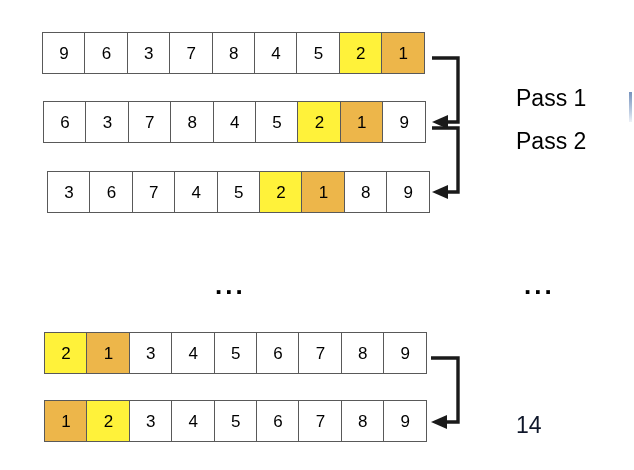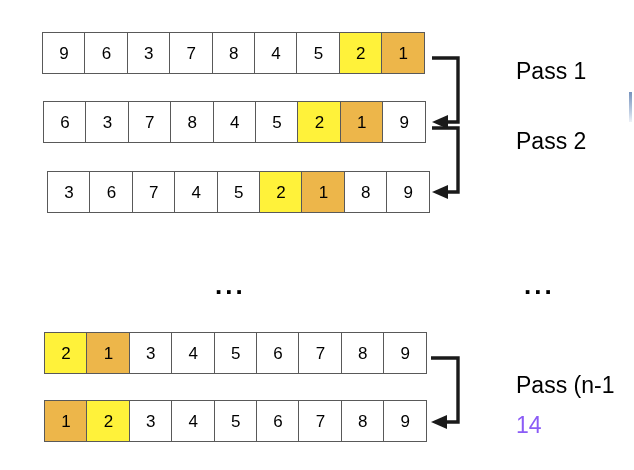--- a/index.html
+++ b/index.html
@@ -55,21 +55,21 @@
     font-size: 23px;
     line-height: 1;
     color: #000000;
     white-space: nowrap;
     font-family: "Liberation Sans", sans-serif;
   }
   .slide-number {
     position: absolute;
     font-size: 23px;
     line-height: 1;
-    color: #8b5cf6;
+    color: #0f172a;
     font-family: "Liberation Sans", sans-serif;
   }
 
   
   .ellipsis {
     position: absolute;
     font-size: 26px;
     letter-spacing: 3px;
     line-height: 1;
     color: #000000;
@@ -163,27 +163,26 @@
   <svg class="connector" style="left:430px; top:114px; width:44px; height:90px;" viewBox="0 0 44 90">
     <path d="M 2 14 L 28 14 L 28 78 L 12 78" fill="none" stroke="#1A1A1A" stroke-width="3.4" stroke-linejoin="miter" stroke-linecap="butt"></path>
     <path d="M 2 78 L 18 71 L 18 85 Z" fill="#1A1A1A"></path>
   </svg>
 
   <svg class="connector" style="left:428px; top:344px; width:46px; height:92px;" viewBox="0 0 46 92">
     <path d="M 3 14 L 30 14 L 30 78 L 13 78" fill="none" stroke="#1A1A1A" stroke-width="3.4" stroke-linejoin="miter" stroke-linecap="butt"></path>
     <path d="M 3 78 L 19 71 L 19 85 Z" fill="#1A1A1A"></path>
   </svg>
 
-  <div class="pass-label" style="left:516px; top:60px;">Pass 1</div>
+  <div class="pass-label" style="left:516px; top:87px;">Pass 1</div>
 
   <div class="pass-label" style="left:516px; top:130px;">Pass 2</div>
 
   <div class="ellipsis" style="left:524px; top:272px;">...</div>
 
-  <div class="pass-label" style="left:516px; top:374px;">Pass (n-1</div>
 
   <div class="slide-number" style="left:516px; top:414px;">14</div>
 
   <div class="ellipsis" style="left:215px; top:272px;">...</div>
 
   <div class="edge-sliver" style="left:629px; top:92px; width:3px; height:30px;"></div>
 
 </div>
 
 </body></html>

